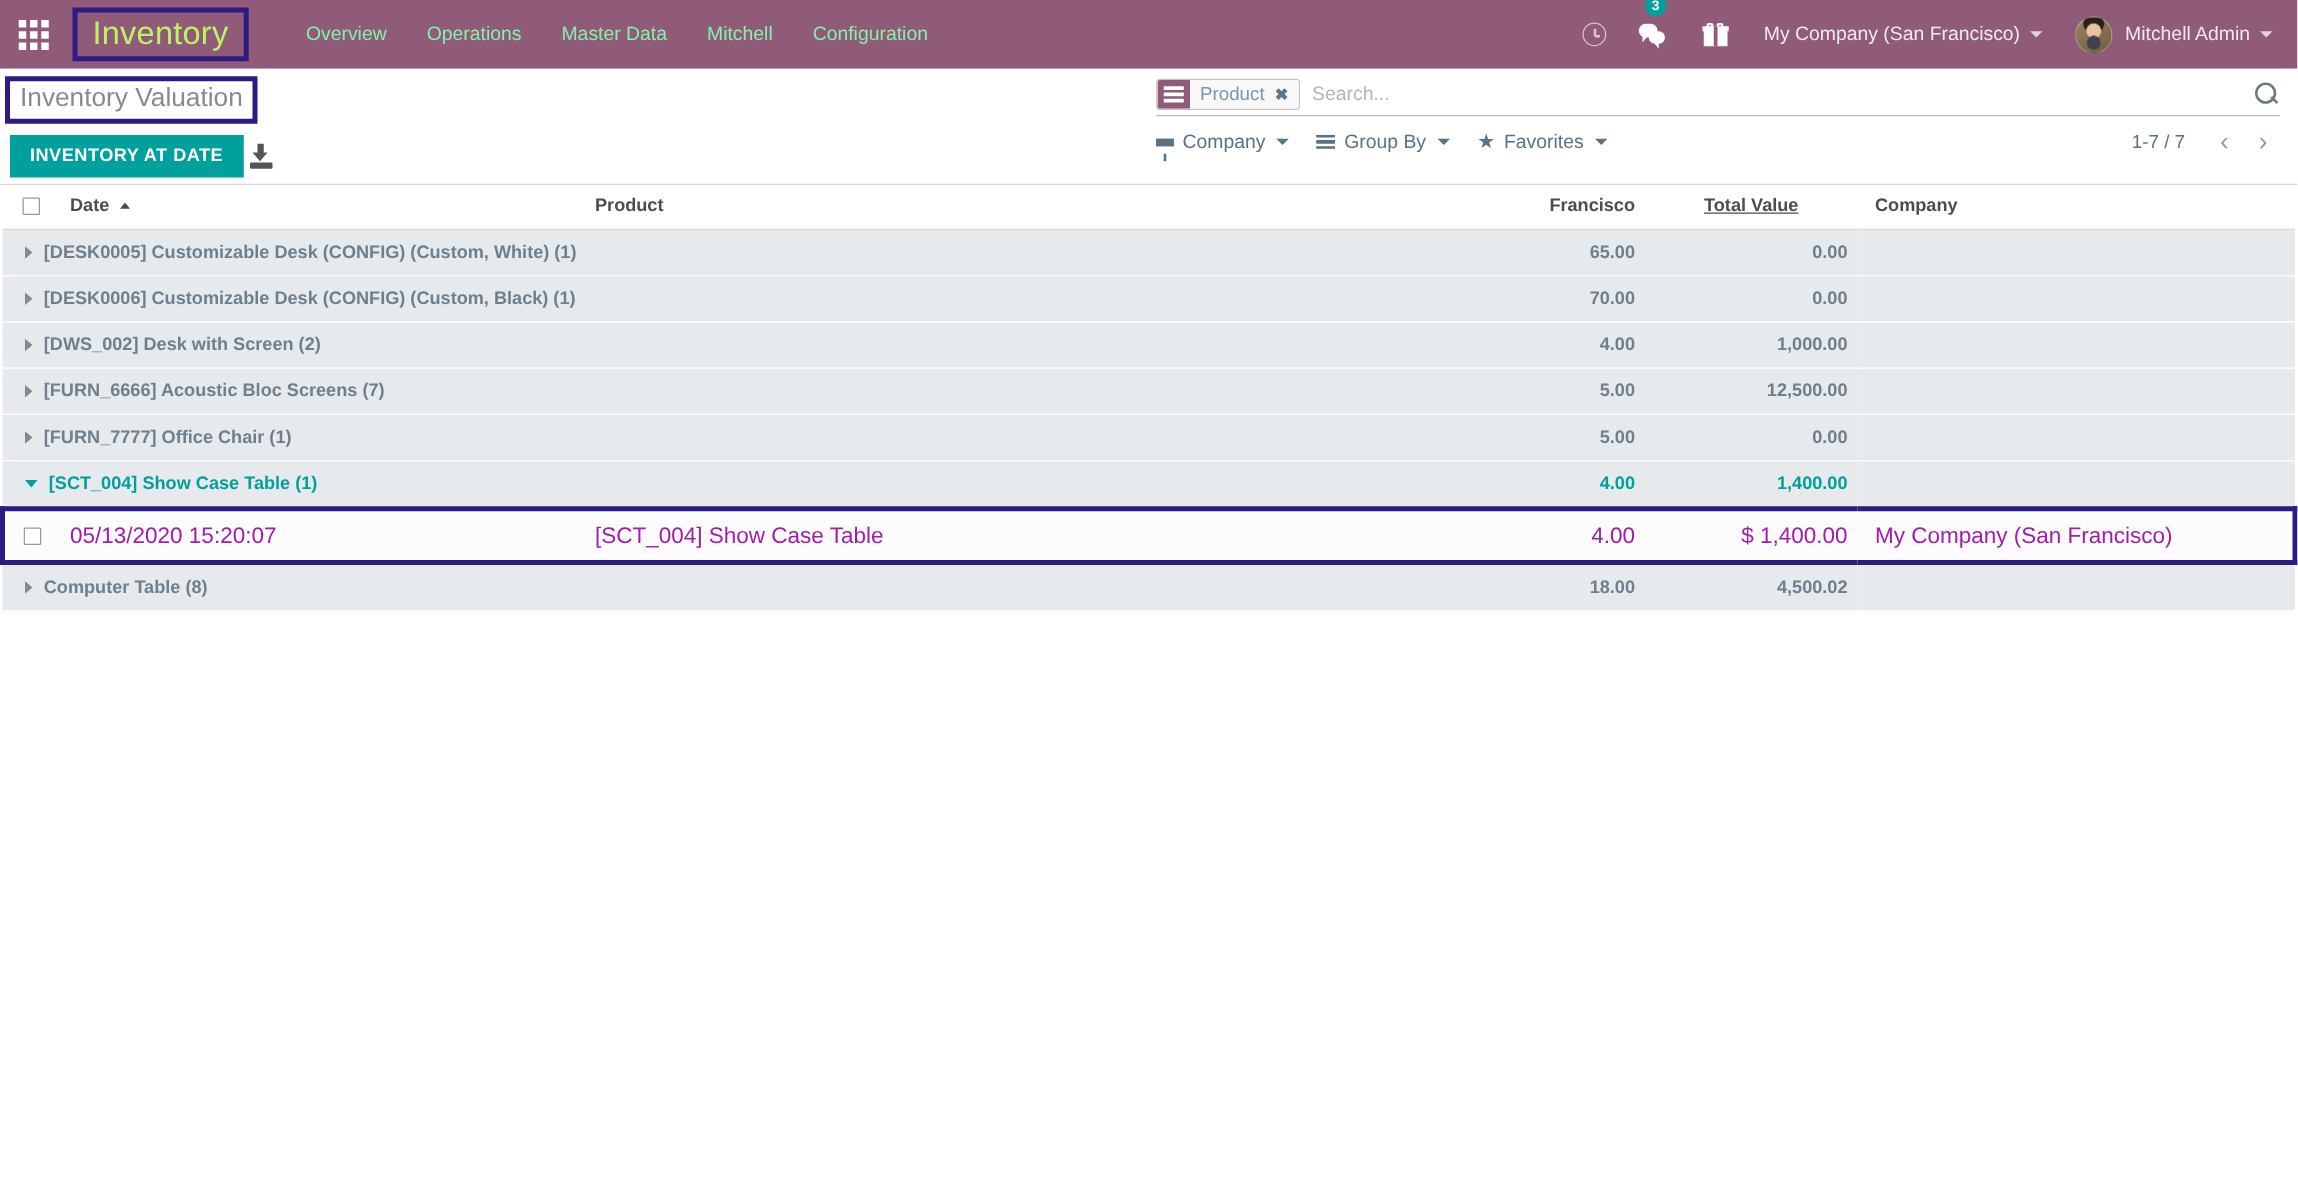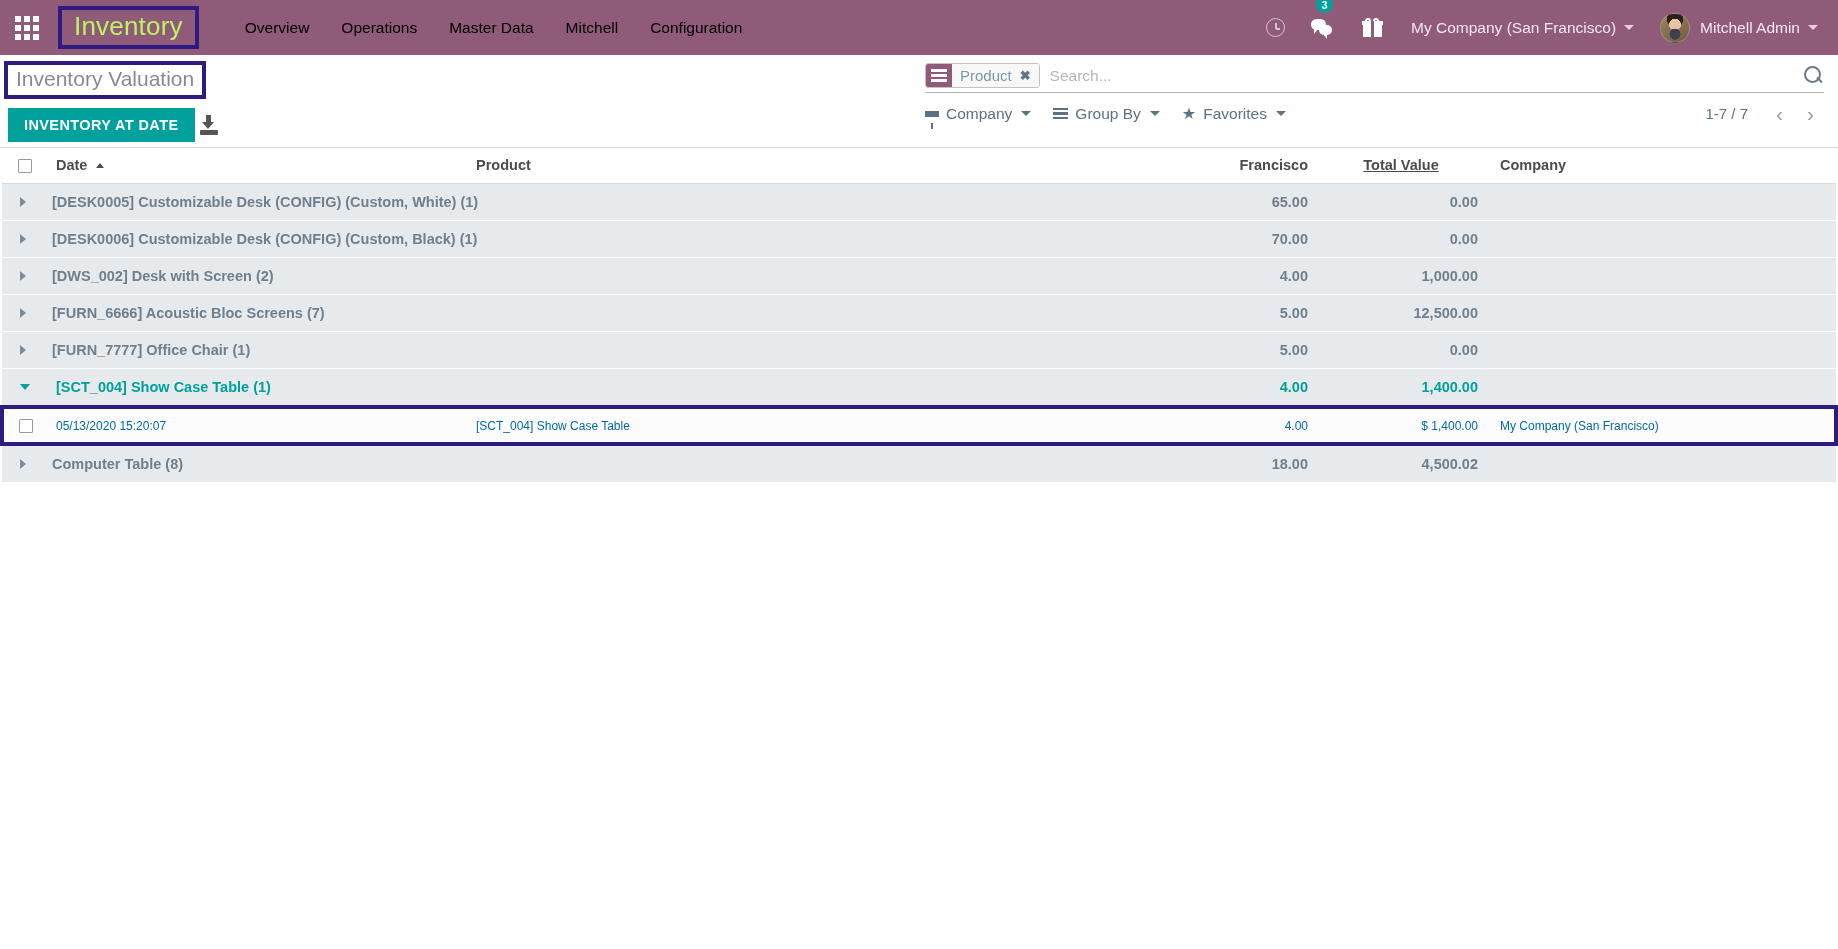--- a/index.html
+++ b/index.html
@@ -42,21 +42,21 @@
   .brand {
     color: #bef264;
     font-size: 26px;
     letter-spacing: 0.2px;
     line-height: 1.1;
     white-space: nowrap;
   }
 
   .menu-items { display: flex; align-items: center; gap: 0px; }
   .menu-item {
-    color: #000000;
+    color: #86efac;
     font-size: 15.5px;
     padding: 8px 16px;
     white-space: nowrap;
     cursor: pointer;
   }
 
   .nav-right {
     margin-left: auto;
     display: flex;
     align-items: center;
@@ -425,42 +425,42 @@
     background: #e7eaec;
     border-bottom: 1px solid #ffffff;
     border-top: 1px solid #f4f6f7;
     font-size: 14.5px;
     font-weight: bold;
     color: #6e7f8d;
     padding: 10px 8px;
     cursor: pointer;
   }
   tr.group-row.expanded td { color: #00a09d; }
-  .grp-label { display: flex; align-items: center; gap: 26px; padding-left: 10px; }
+  .grp-label { display: flex; align-items: center; gap: 9px; padding-left: 10px; }
   .tri-right {
     width: 0; height: 0;
     border-top: 5px solid transparent;
     border-bottom: 5px solid transparent;
     border-left: 6px solid #7d8c99;
     flex: 0 0 auto;
   }
   .tri-down {
     width: 0; height: 0;
     border-left: 5px solid transparent;
     border-right: 5px solid transparent;
     border-top: 6px solid #00a09d;
     flex: 0 0 auto;
   }
   .grp-qty { text-align: right; }
   .grp-total { text-align: right; }
 
   tr.data-row td {
     background: #fcfcfc;
-    font-size: 12px;
-    color: #0369a1;
+    font-size: 18px;
+    color: #a21caf;
     padding: 9px 8px;
     border-bottom: 1px solid #e6e6e6;
   }
   tr.data-row.hl td {
     border-top: 4px solid #2e1a80;
     border-bottom: 4px solid #2e1a80;
     background: #fcfcfc;
   }
   tr.data-row.hl td:first-child { border-left: 4px solid #2e1a80; }
   tr.data-row.hl td:last-child { border-right: 4px solid #2e1a80; }

